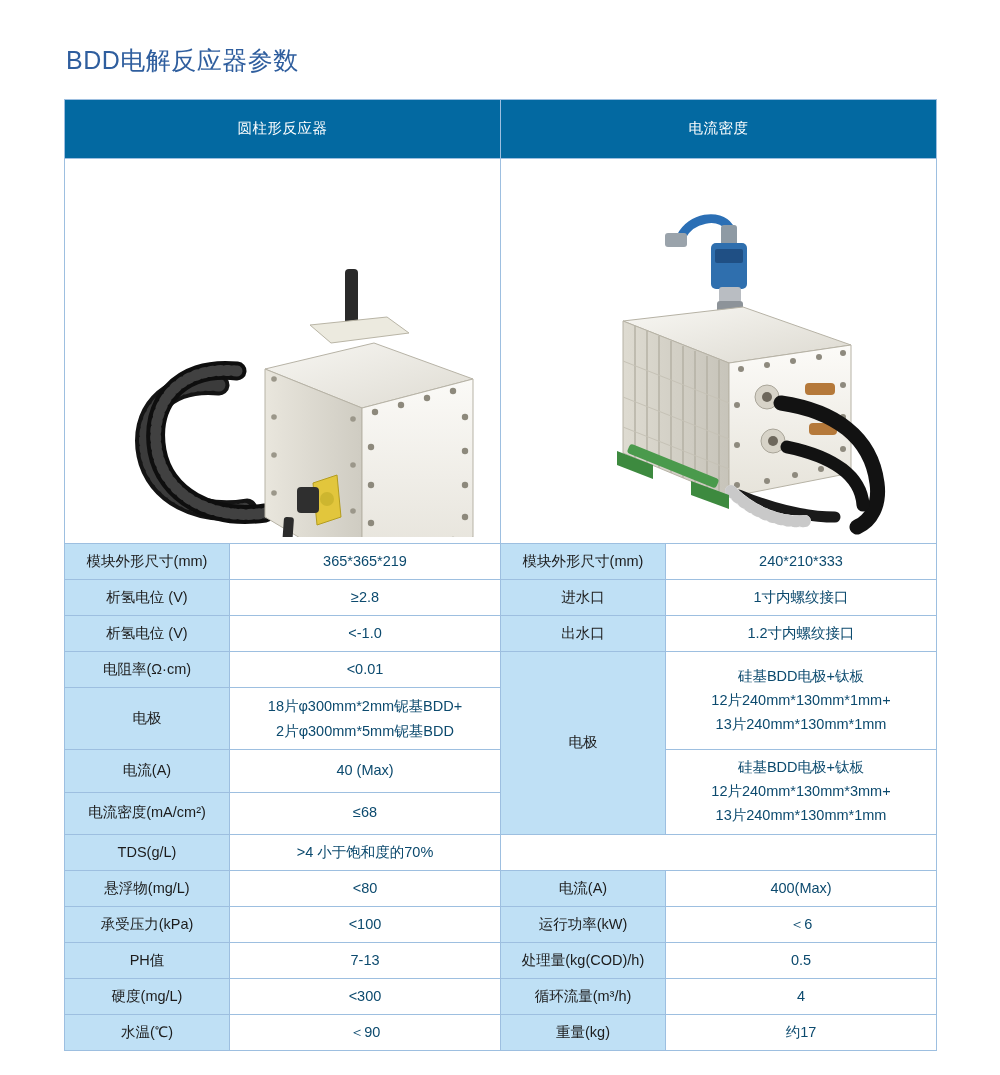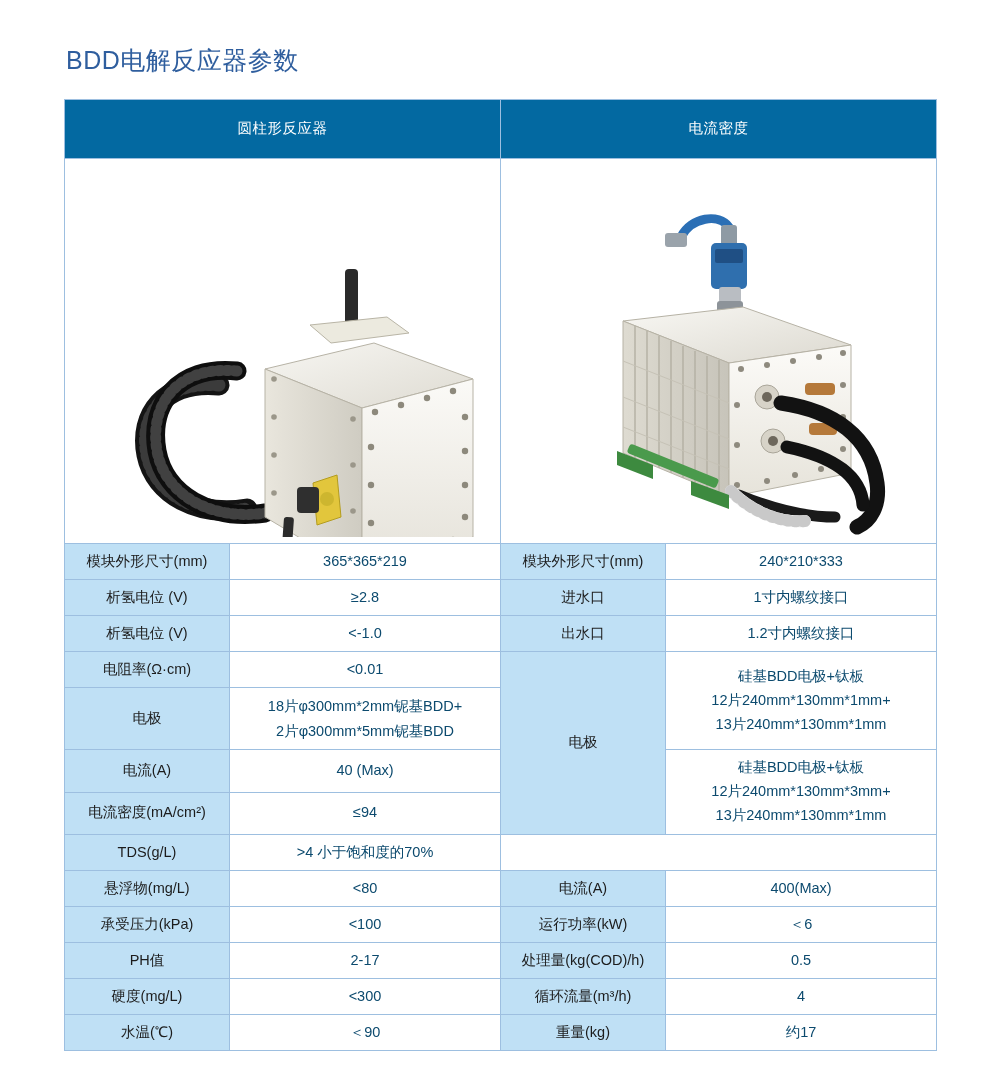--- a/index.html
+++ b/index.html
@@ -305,21 +305,21 @@
       <tr class="rowh">
         <td class="label">电流(A)</td>
         <td class="value">40 (Max)</td>
         <td class="value" rowspan="2" style="white-space:pre-line; line-height:1.65;">硅基BDD电极+钛板
 12片240mm*130mm*3mm+
 13片240mm*130mm*1mm</td>
       </tr>
 
       <tr class="rowh">
         <td class="label">电流密度(mA/cm²)</td>
-        <td class="value">≤94</td>
+        <td class="value">≤68</td>
       </tr>
 
       <tr class="rowh">
         <td class="label">TDS(g/L)</td>
         <td class="value">&gt;4 小于饱和度的70%</td>
       </tr>
 
       <tr class="rowh">
         <td class="label">悬浮物(mg/L)</td>
         <td class="value">&lt;80</td>
@@ -329,21 +329,21 @@
 
       <tr class="rowh">
         <td class="label">承受压力(kPa)</td>
         <td class="value">&lt;100</td>
         <td class="label">运行功率(kW)</td>
         <td class="value">＜6</td>
       </tr>
 
       <tr class="rowh">
         <td class="label">PH值</td>
-        <td class="value">2-17</td>
+        <td class="value">7-13</td>
         <td class="label">处理量(kg(COD)/h)</td>
         <td class="value">0.5</td>
       </tr>
 
       <tr class="rowh">
         <td class="label">硬度(mg/L)</td>
         <td class="value">&lt;300</td>
         <td class="label">循环流量(m³/h)</td>
         <td class="value">4</td>
       </tr>

